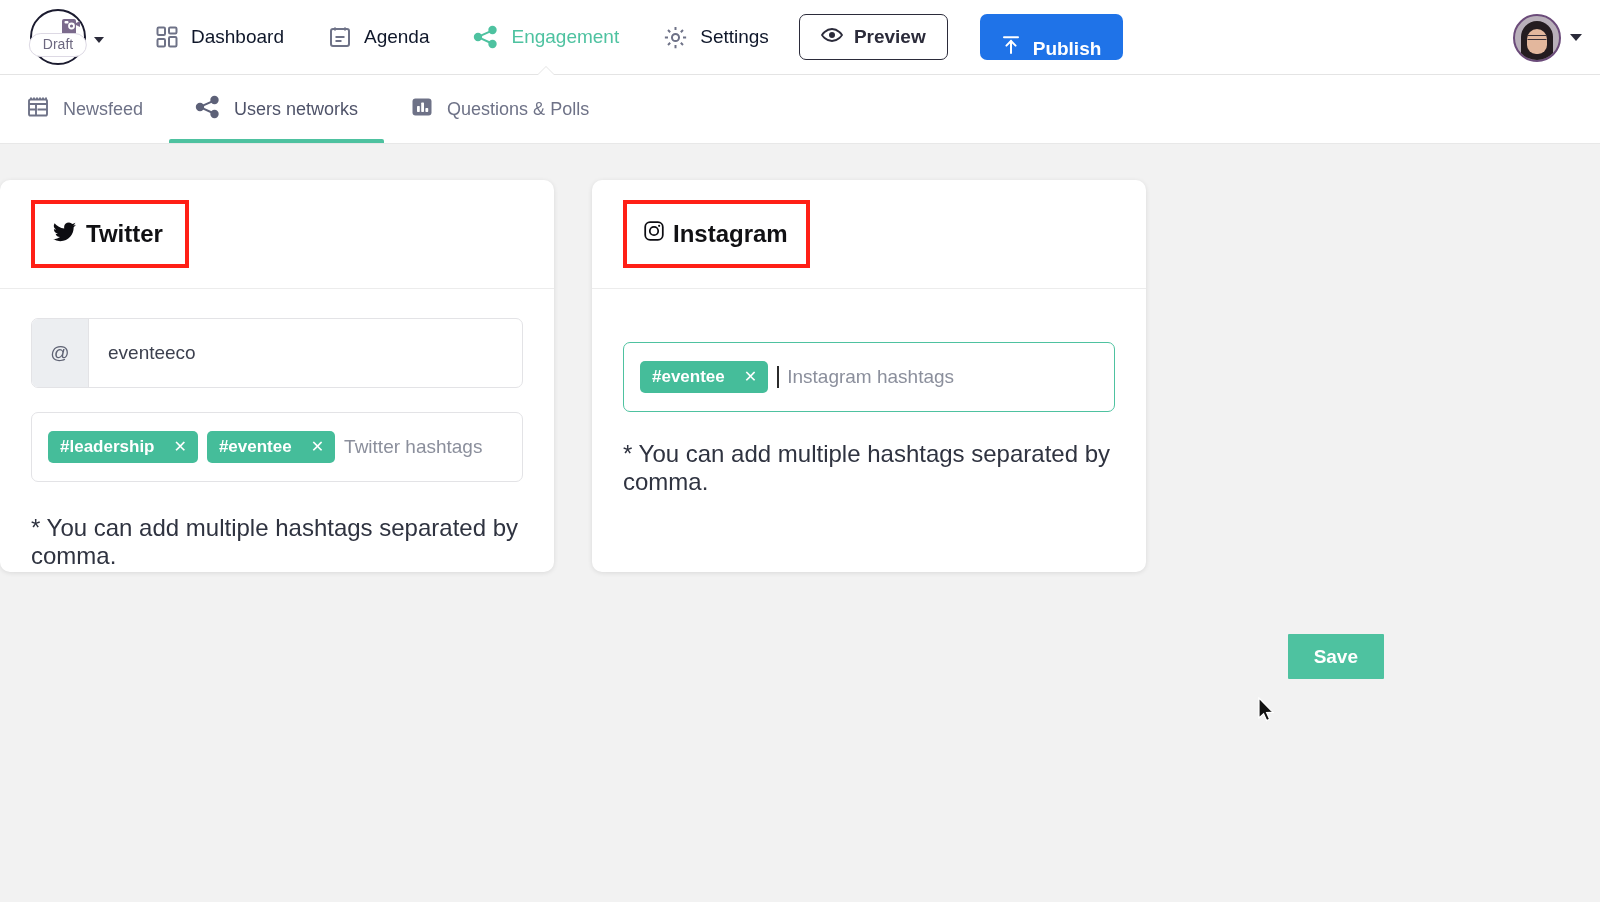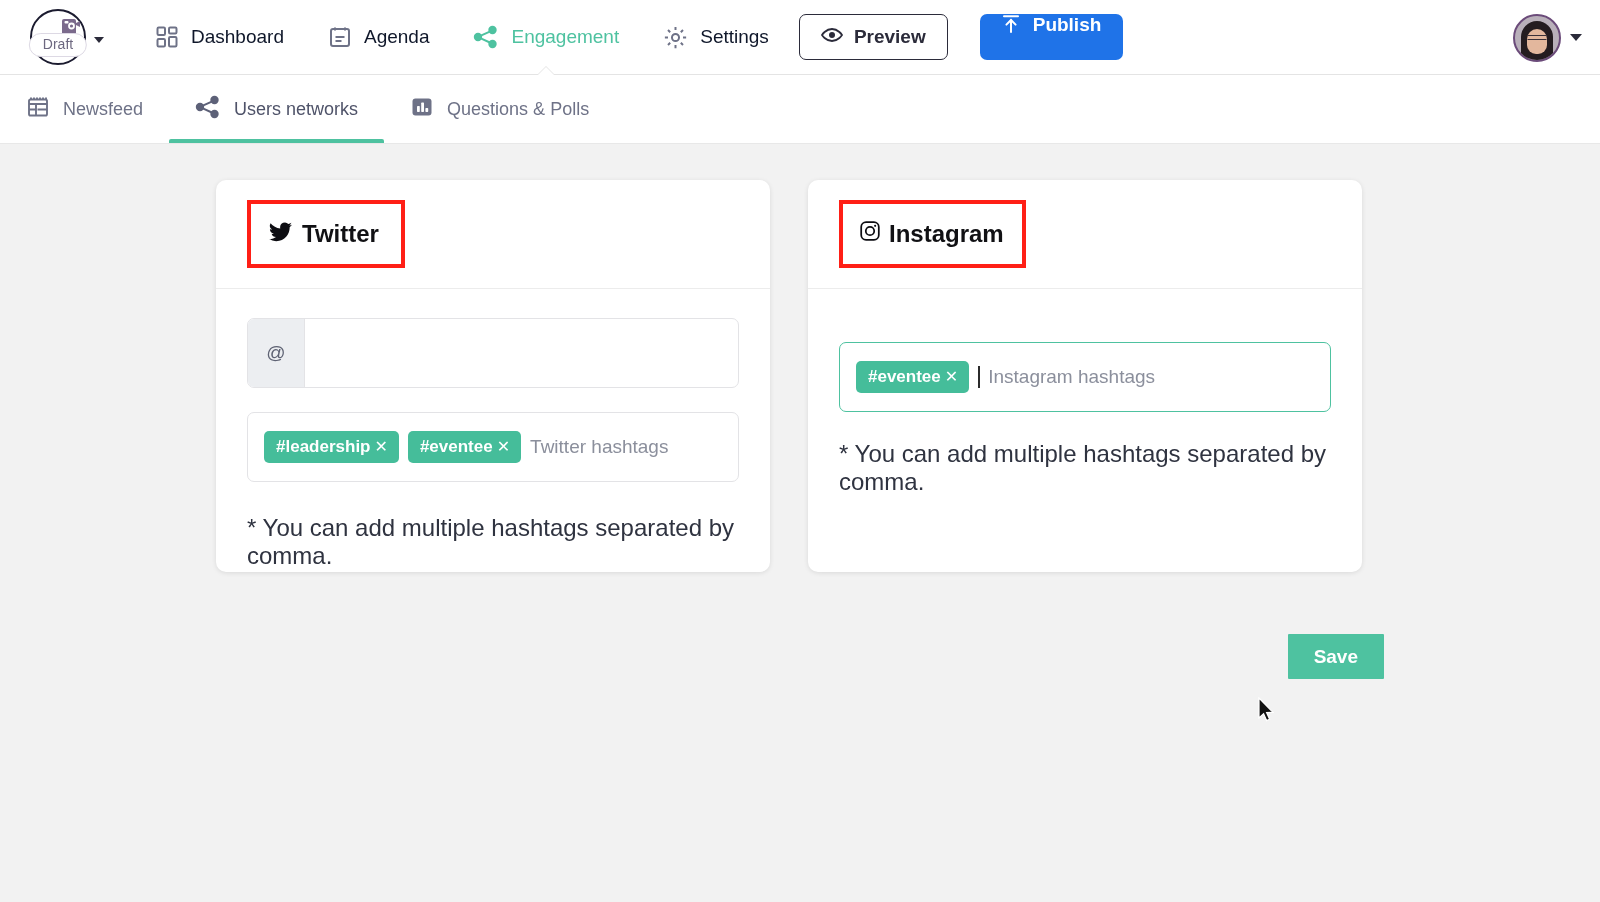--- a/index.html
+++ b/index.html
@@ -113,21 +113,21 @@
     padding: 0 21px;
     border: 1px solid #2b2b3a;
     border-radius: 7px;
     background: #fff;
     font-size: 19px;
     color: #2b2b3a;
     font-weight: bold;
     cursor: pointer;
   }
   .btn-publish {
-    display: flex; align-items: flex-start; gap: 13px;
+    display: flex; align-items: flex-end; gap: 13px;
     height: 46px;
     padding: 0 22px;
     border: none;
     border-radius: 7px;
     background: #1f73e8;
     font-size: 19px;
     color: #ffffff;
     font-weight: bold;
     cursor: pointer;
   }
@@ -203,21 +203,20 @@
   .page {
     position: relative;
     height: 757px;
     background: #f2f2f2;
     padding-top: 36px;
   }
 
   .cards-wrap {
     display: flex;
     gap: 38px;
-    padding-left: 216px;
   }
 
   .card {
     width: 554px;
     background: #ffffff;
     border-radius: 10px;
     box-shadow: 0 1px 5px rgba(0,0,0,0.10);
     min-height: 392px;
     display: flex;
     flex-direction: column;
@@ -280,21 +279,21 @@
     align-items: center;
     padding: 0 16px;
     gap: 9px;
     background: #fff;
   }
   .tag-field.focused { border: 1px solid #4ec2a0; }
 
   .tag {
     display: inline-flex;
     align-items: center;
-    gap: 4px;
+    gap: 19px;
     background: #45bd9a;
     color: #ffffff;
     border-radius: 5px;
     font-size: 17px;
     font-weight: bold;
     padding: 6px 11px 7px 12px;
     line-height: 19px;
     cursor: pointer;
     white-space: nowrap;
   }
@@ -503,20 +502,21 @@
             </svg>
           </span>
           <span>Twitter</span>
         </div>
       </div>
 
       <div class="card-body">
 
         <div class="handle-field">
           <div class="handle-at">@</div>
+          <div class="handle-val">eventeeco</div>
         </div>
 
         <div class="tag-field">
           <span class="tag">
             <span>#leadership</span>
             <span class="tag-x">✕</span>
           </span>
           <span class="tag">
             <span>#eventee</span>
             <span class="tag-x">✕</span>

